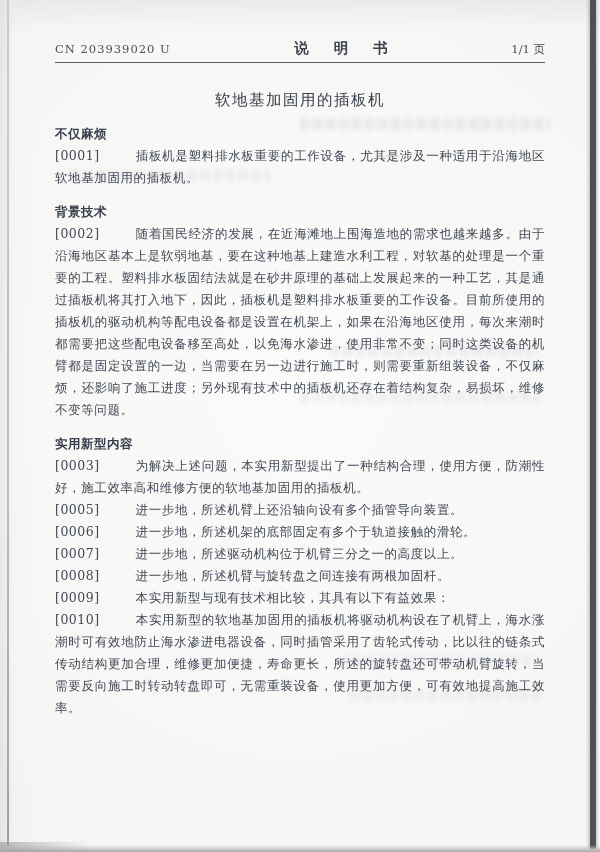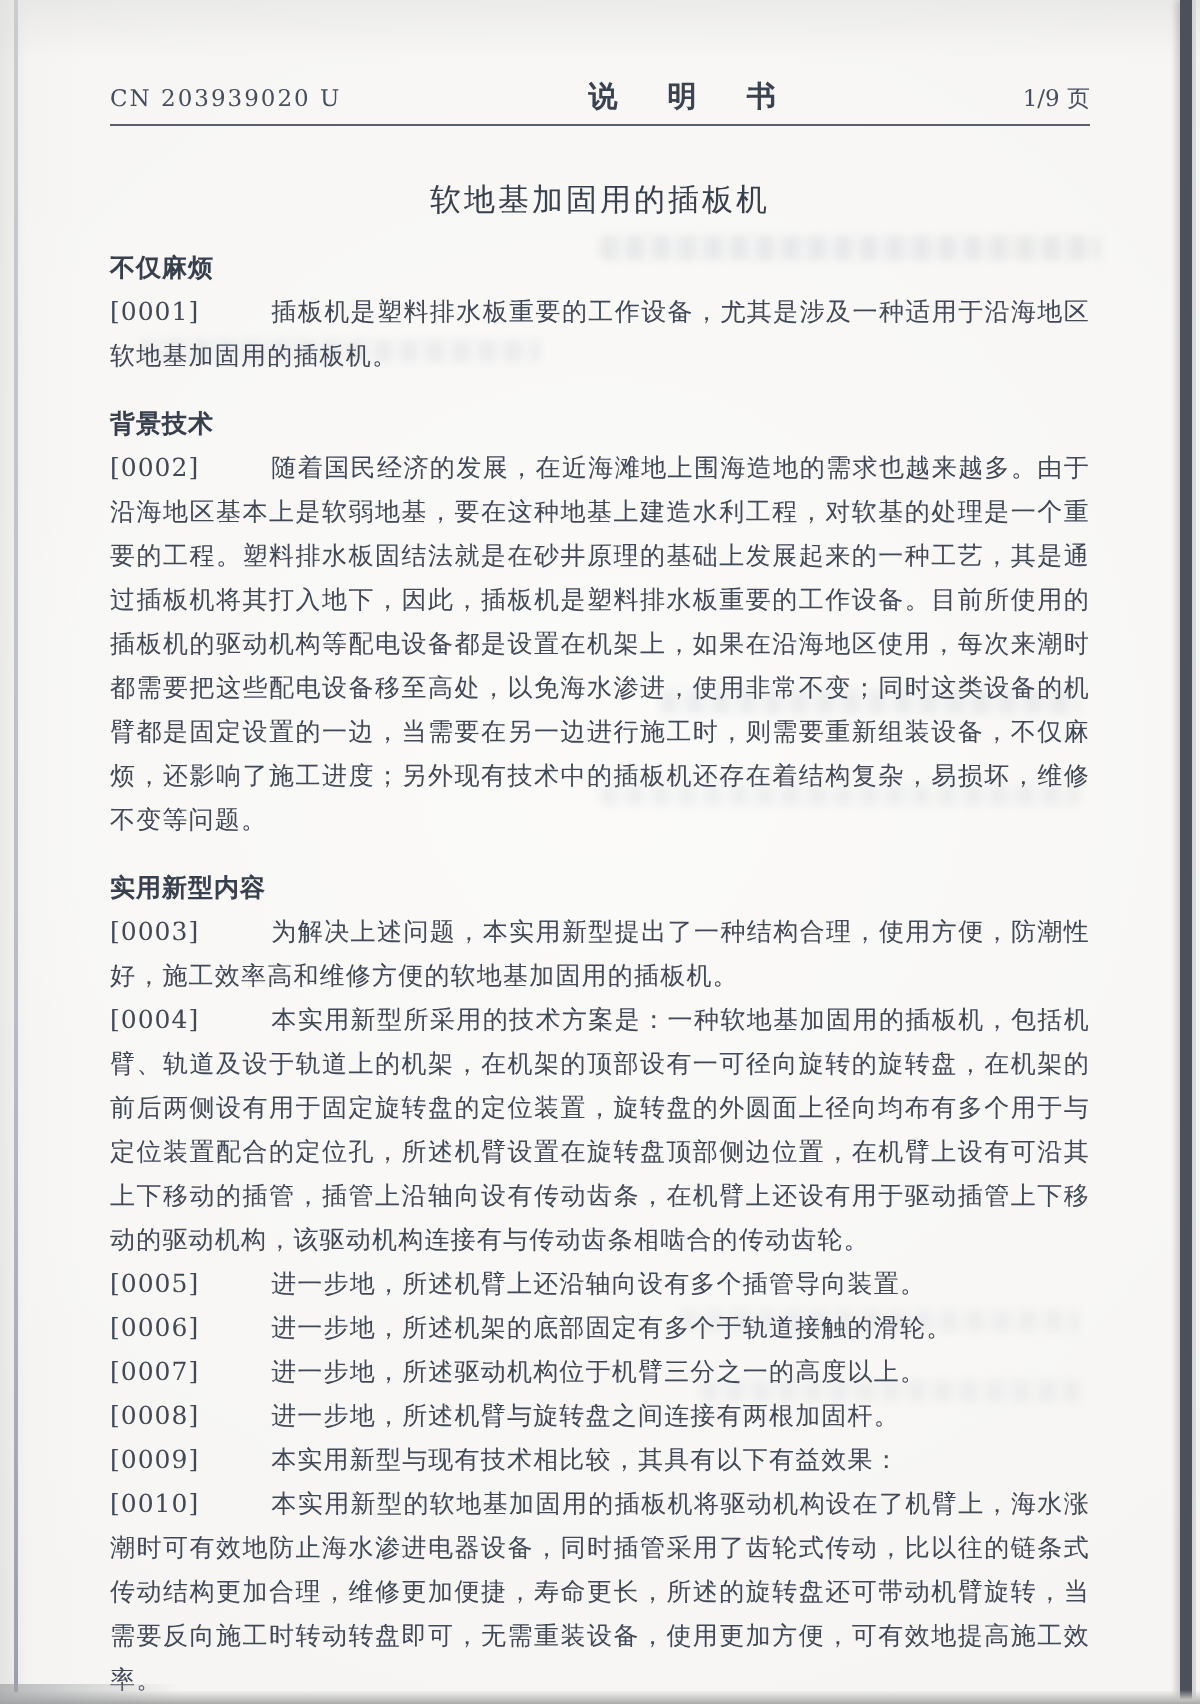--- a/index.html
+++ b/index.html
@@ -146,38 +146,37 @@
   <div class="smudge s2"></div>
   <div class="smudge s3"></div>
   <div class="smudge s4"></div>
   <div class="smudge s5"></div>
   <div class="smudge s6"></div>
 
   <div class="content">
     <header class="doc-header">
       <span class="doc-number">CN 203939020 U</span>
       <span class="doc-type">说 明 书</span>
-      <span class="page-indicator">1/9 页</span>
+      <span class="page-indicator">1/1 页</span>
     </header>
 
     <h1 class="doc-title">软地基加固用的插板机</h1>
 
     <main class="doc-body" id="sections">
         <section class="doc-section">
           <h2 class="section-heading">不仅麻烦</h2>
           <p class="paragraph"><span class="pnum">[0001]</span><span>插板机是塑料排水板重要的工作设备，尤其是涉及一种适用于沿海地区软地基加固用的插板机。</span></p>
         </section>
         <section class="doc-section">
           <h2 class="section-heading">背景技术</h2>
           <p class="paragraph"><span class="pnum">[0002]</span><span>随着国民经济的发展，在近海滩地上围海造地的需求也越来越多。由于沿海地区基本上是软弱地基，要在这种地基上建造水利工程，对软基的处理是一个重要的工程。塑料排水板固结法就是在砂井原理的基础上发展起来的一种工艺，其是通过插板机将其打入地下，因此，插板机是塑料排水板重要的工作设备。目前所使用的插板机的驱动机构等配电设备都是设置在机架上，如果在沿海地区使用，每次来潮时都需要把这些配电设备移至高处，以免海水渗进，使用非常不变；同时这类设备的机臂都是固定设置的一边，当需要在另一边进行施工时，则需要重新组装设备，不仅麻烦，还影响了施工进度；另外现有技术中的插板机还存在着结构复杂，易损坏，维修不变等问题。</span></p>
         </section>
         <section class="doc-section">
           <h2 class="section-heading">实用新型内容</h2>
           <p class="paragraph"><span class="pnum">[0003]</span><span>为解决上述问题，本实用新型提出了一种结构合理，使用方便，防潮性好，施工效率高和维修方便的软地基加固用的插板机。</span></p>
-          <p class="paragraph"><span class="pnum">[0004]</span><span>本实用新型所采用的技术方案是：一种软地基加固用的插板机，包括机臂、轨道及设于轨道上的机架，在机架的顶部设有一可径向旋转的旋转盘，在机架的前后两侧设有用于固定旋转盘的定位装置，旋转盘的外圆面上径向均布有多个用于与定位装置配合的定位孔，所述机臂设置在旋转盘顶部侧边位置，在机臂上设有可沿其上下移动的插管，插管上沿轴向设有传动齿条，在机臂上还设有用于驱动插管上下移动的驱动机构，该驱动机构连接有与传动齿条相啮合的传动齿轮。</span></p>
           <p class="paragraph"><span class="pnum">[0005]</span><span>进一步地，所述机臂上还沿轴向设有多个插管导向装置。</span></p>
           <p class="paragraph"><span class="pnum">[0006]</span><span>进一步地，所述机架的底部固定有多个于轨道接触的滑轮。</span></p>
           <p class="paragraph"><span class="pnum">[0007]</span><span>进一步地，所述驱动机构位于机臂三分之一的高度以上。</span></p>
           <p class="paragraph"><span class="pnum">[0008]</span><span>进一步地，所述机臂与旋转盘之间连接有两根加固杆。</span></p>
           <p class="paragraph"><span class="pnum">[0009]</span><span>本实用新型与现有技术相比较，其具有以下有益效果：</span></p>
           <p class="paragraph"><span class="pnum">[0010]</span><span>本实用新型的软地基加固用的插板机将驱动机构设在了机臂上，海水涨潮时可有效地防止海水渗进电器设备，同时插管采用了齿轮式传动，比以往的链条式传动结构更加合理，维修更加便捷，寿命更长，所述的旋转盘还可带动机臂旋转，当需要反向施工时转动转盘即可，无需重装设备，使用更加方便，可有效地提高施工效率。</span></p>
         </section>
       </main>
 
   </div>

